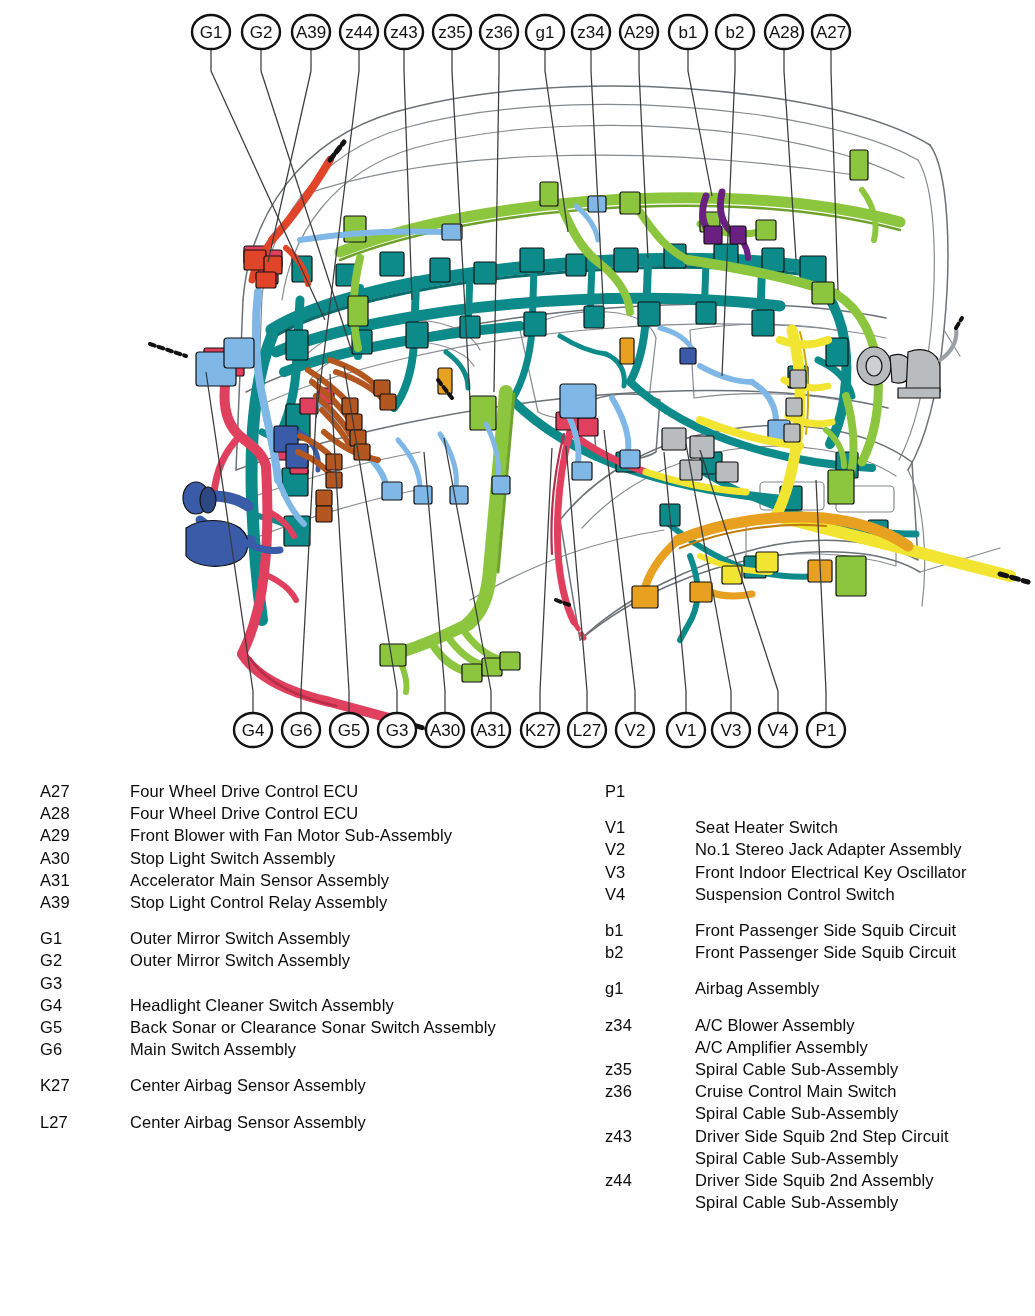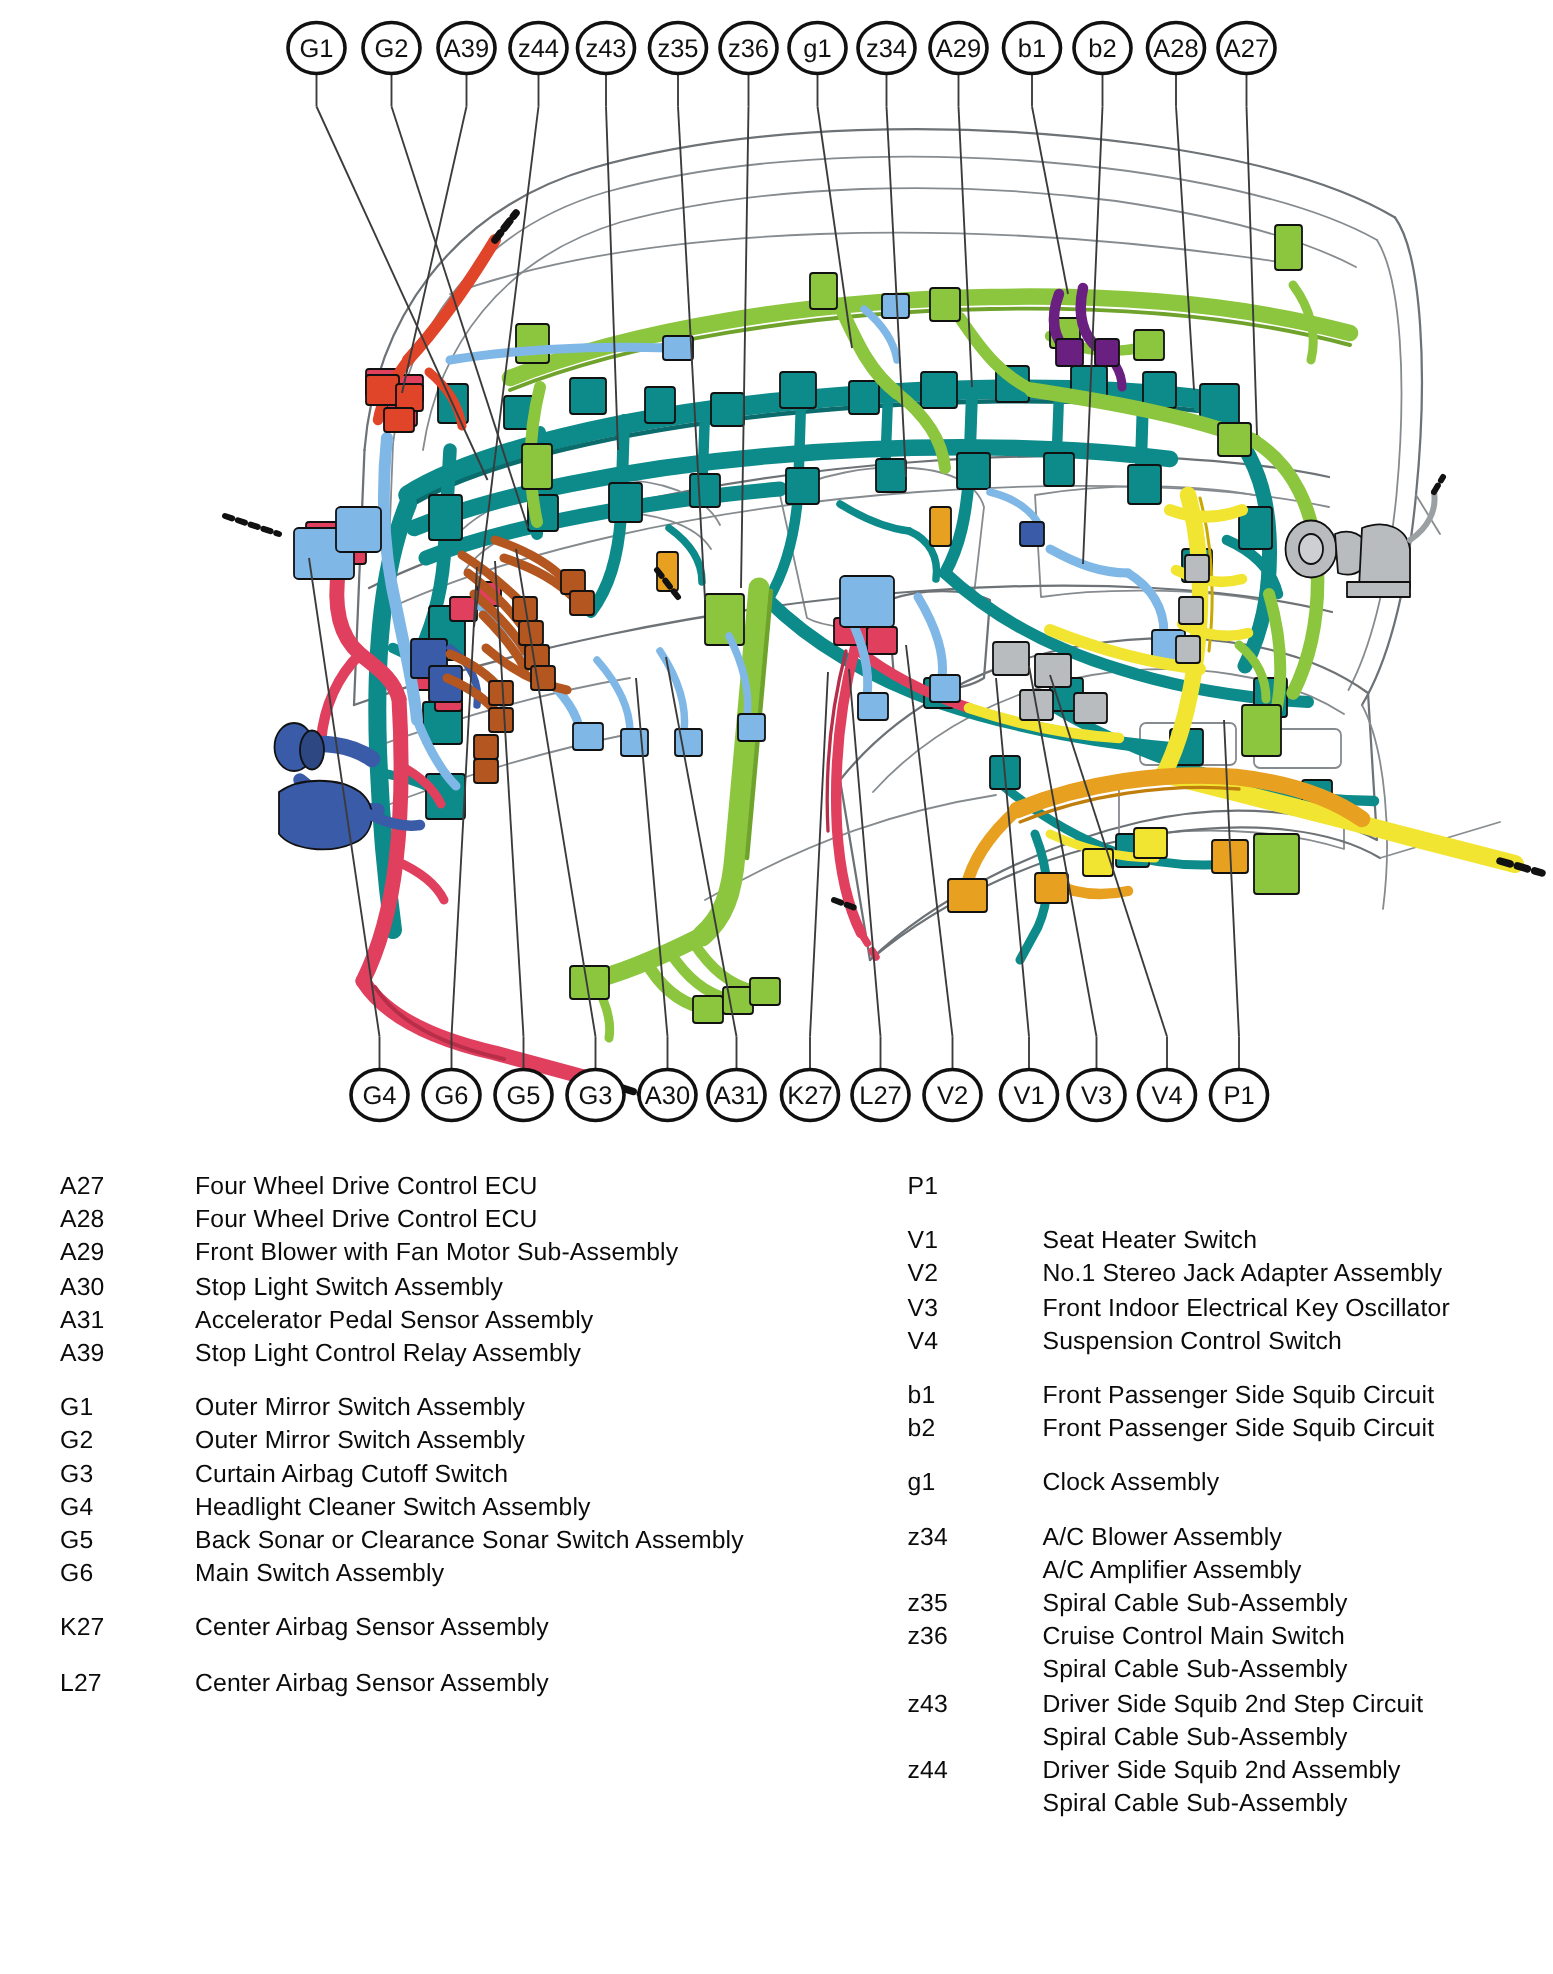--- a/index.html
+++ b/index.html
@@ -584,39 +584,38 @@
           <div class="legend-row">
             <span class="legend-code">A29</span>
             <span class="legend-desc">Front Blower with Fan Motor Sub-Assembly</span>
           </div>
           <div class="legend-row">
             <span class="legend-code">A30</span>
             <span class="legend-desc">Stop Light Switch Assembly</span>
           </div>
           <div class="legend-row">
             <span class="legend-code">A31</span>
-            <span class="legend-desc">Accelerator Pedal Sensor Assembly</span>
+            <span class="legend-desc">Accelerator Main Sensor Assembly</span>
           </div>
           <div class="legend-row">
             <span class="legend-code">A39</span>
             <span class="legend-desc">Stop Light Control Relay Assembly</span>
           </div>
         </div>
         <div class="legend-group">
           <div class="legend-row">
             <span class="legend-code">G1</span>
             <span class="legend-desc">Outer Mirror Switch Assembly</span>
           </div>
           <div class="legend-row">
             <span class="legend-code">G2</span>
             <span class="legend-desc">Outer Mirror Switch Assembly</span>
           </div>
           <div class="legend-row">
             <span class="legend-code">G3</span>
-            <span class="legend-desc">Curtain Airbag Cutoff Switch</span>
           </div>
           <div class="legend-row">
             <span class="legend-code">G4</span>
             <span class="legend-desc">Headlight Cleaner Switch Assembly</span>
           </div>
           <div class="legend-row">
             <span class="legend-code">G5</span>
             <span class="legend-desc">Back Sonar or Clearance Sonar Switch Assembly</span>
           </div>
           <div class="legend-row">
@@ -667,21 +666,21 @@
             <span class="legend-desc">Front Passenger Side Squib Circuit</span>
           </div>
           <div class="legend-row">
             <span class="legend-code">b2</span>
             <span class="legend-desc">Front Passenger Side Squib Circuit</span>
           </div>
         </div>
         <div class="legend-group">
           <div class="legend-row">
             <span class="legend-code">g1</span>
-            <span class="legend-desc">Clock Assembly</span>
+            <span class="legend-desc">Airbag Assembly</span>
           </div>
         </div>
         <div class="legend-group">
           <div class="legend-row">
             <span class="legend-code">z34</span>
             <span class="legend-desc">A/C Blower Assembly</span>
           </div>
           <div class="legend-row">
             <span class="legend-code"></span>
             <span class="legend-desc sub">A/C Amplifier Assembly</span>

